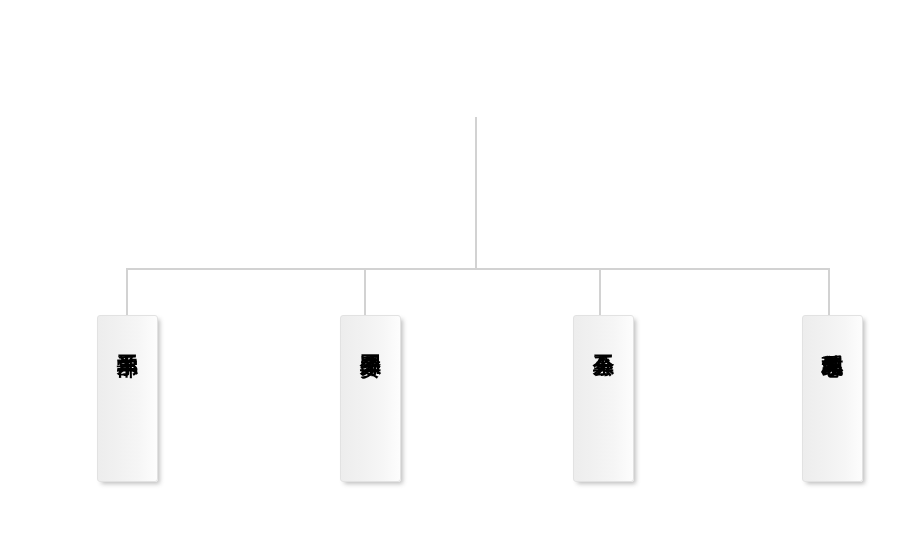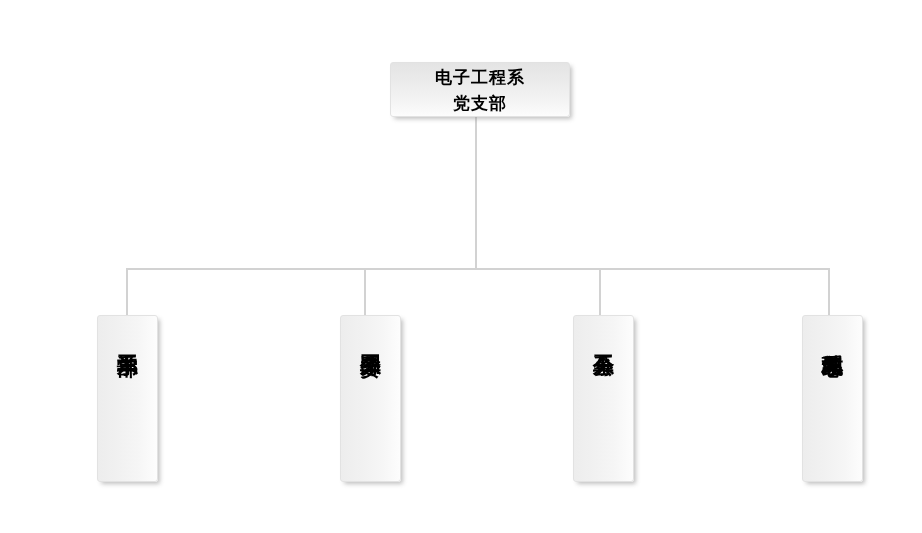--- a/index.html
+++ b/index.html
@@ -78,24 +78,20 @@
 
   <div class="conn conn-v" style="left:475px; top:117px; height:152px;"></div>
 
   <div class="conn conn-h" style="left:127px; top:268px; width:703px;"></div>
 
   <div class="conn conn-v" style="left:126px; top:268px; height:48px;"></div>
   <div class="conn conn-v" style="left:364px; top:268px; height:48px;"></div>
   <div class="conn conn-v" style="left:599px; top:268px; height:48px;"></div>
   <div class="conn conn-v" style="left:828px; top:268px; height:48px;"></div>
 
-  <div class="node node-root" style="left:390px; top:62px; width:180px; height:55px;">
-    <div class="root-text">电子工程系
-党支部</div>
-  </div>
 
   <div class="node node-child" style="left:97px; top:315px; width:61px; height:167px;">
     <div class="vert-text">系部学工</div>
   </div>
 
   <div class="node node-child" style="left:340px; top:315px; width:61px; height:167px;">
     <div class="vert-text">系分团委</div>
   </div>
 
   <div class="node node-child" style="left:573px; top:315px; width:61px; height:167px;">

